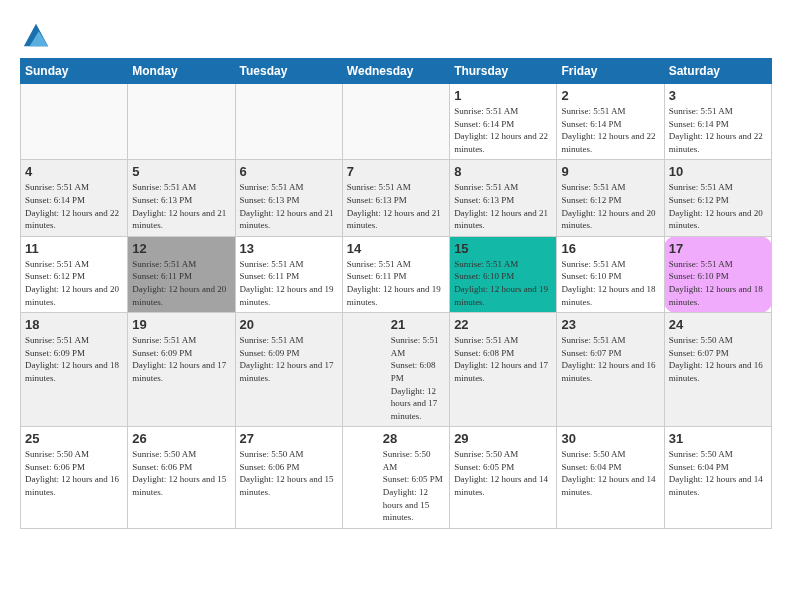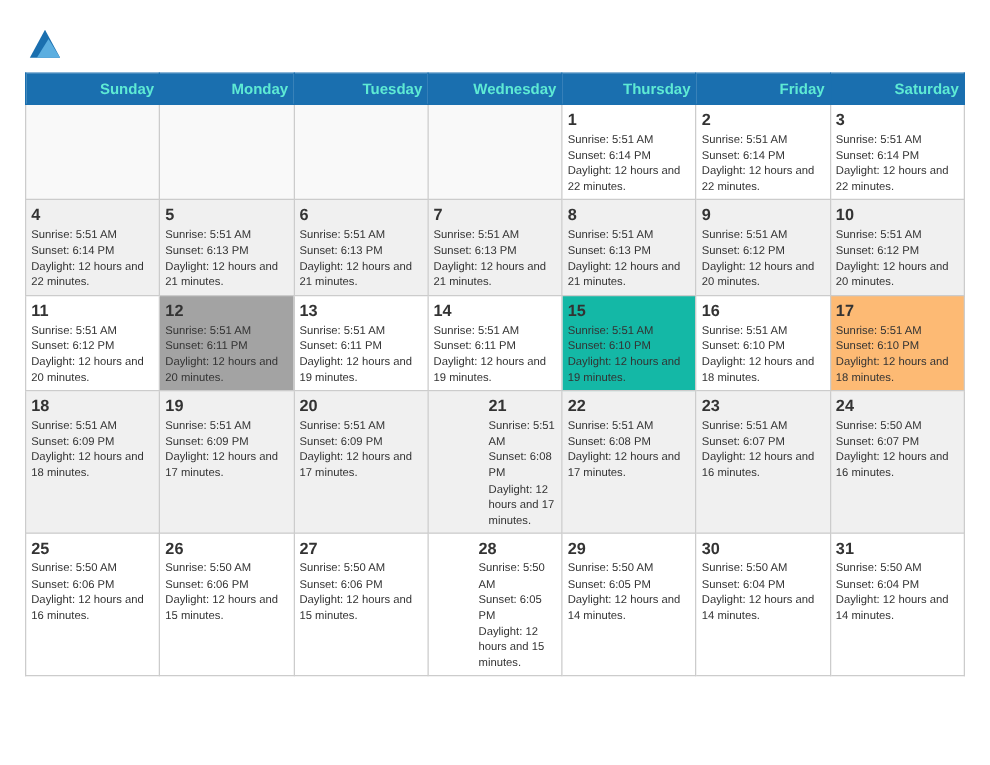--- a/index.html
+++ b/index.html
@@ -44,23 +44,23 @@
       font-size: 14px;
       color: #555;
     }
     .calendar {
       width: 100%;
       border-collapse: collapse;
       font-size: 10px;
     }
     .calendar th {
       background-color: #1a6faf;
-      color: #5eead4;
+      color: #ffffff;
       padding: 5px 4px;
-      text-align: right;
+      text-align: left;
       font-size: 12px;
       border: 1px solid #1a6faf;
     }
     .calendar td {
       border: 1px solid #ccc;
       vertical-align: top;
       padding: 4px;
       width: calc(100% / 7);
       min-height: 80px;
       background: #fff;
@@ -74,20 +74,21 @@
     .day-number {
       font-size: 13px;
       font-weight: bold;
       color: #333;
       margin-bottom: 2px;
     }
     .day-info {
       font-size: 9px;
       color: #333;
       line-height: 1.4;
+      font-family: Liberation Serif, serif;
     }
     .empty-cell {
       background: #f9f9f9 !important;
     }
     
     .row-odd td { background: #fff; }
     .row-even td { background: #f0f0f0; }
   </style>
 </head>
 <body>
@@ -192,21 +193,21 @@
           <div class="day-info">Sunrise: 5:51 AM<br>Sunset: 6:11 PM<br>Daylight: 12 hours and 19 minutes.</div>
         </td>
         <td style="background: #14b8a6;">
           <div class="day-number">15</div>
           <div class="day-info">Sunrise: 5:51 AM<br>Sunset: 6:10 PM<br>Daylight: 12 hours and 19 minutes.</div>
         </td>
         <td style="background: rgb(255, 255, 255);">
           <div class="day-number">16</div>
           <div class="day-info">Sunrise: 5:51 AM<br>Sunset: 6:10 PM<br>Daylight: 12 hours and 18 minutes.</div>
         </td>
-        <td style="background: #fdba74;">
+        <td style="background: #f0abfc; border-radius: 12px;">
           <div class="day-number">17</div>
           <div class="day-info">Sunrise: 5:51 AM<br>Sunset: 6:10 PM<br>Daylight: 12 hours and 18 minutes.</div>
         </td>
       </tr>
       <tr class="row-even">
         <td style="background: rgb(240, 240, 240);">
           <div class="day-number">18</div>
           <div class="day-info">Sunrise: 5:51 AM<br>Sunset: 6:09 PM<br>Daylight: 12 hours and 18 minutes.</div>
         </td>
         <td style="background: rgb(240, 240, 240);">

